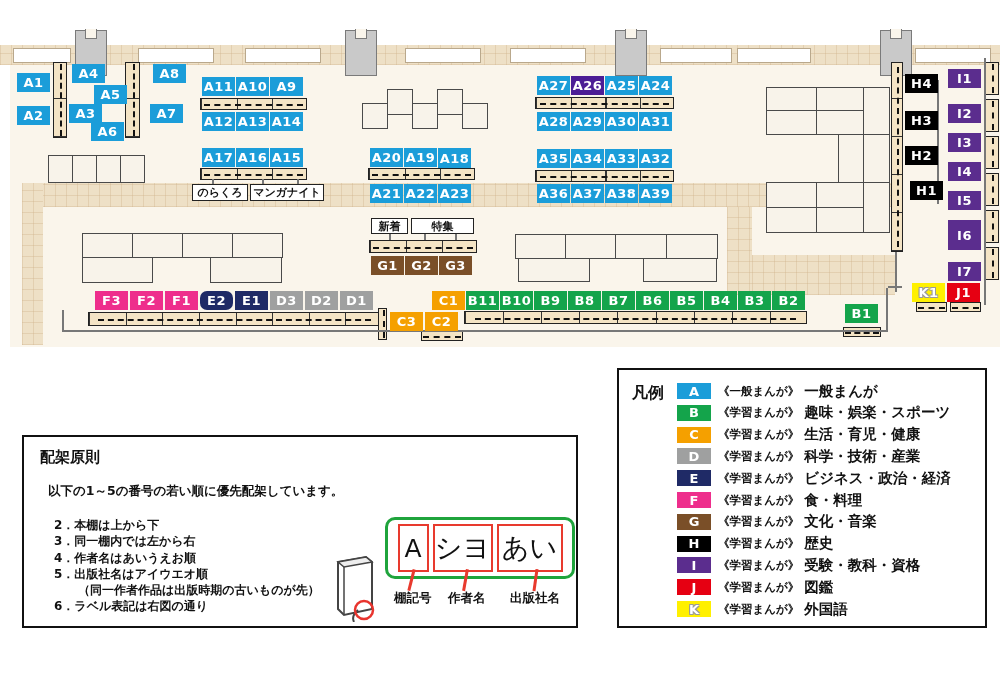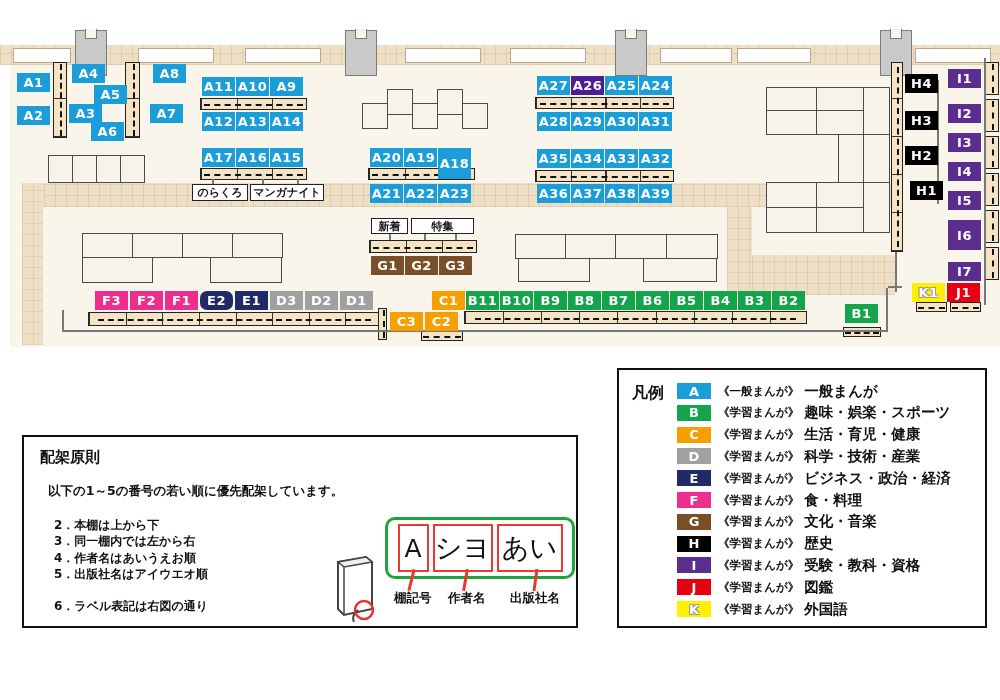--- a/index.html
+++ b/index.html
@@ -194,21 +194,21 @@
       <div class="abs chip A10" style="left: 236px; top: 77px; width: 33px; height: 19px; background: rgb(27, 157, 217);">A10</div>
       <div class="abs chip A9" style="left: 270px; top: 77px; width: 33px; height: 19px; background: rgb(27, 157, 217);">A9</div>
       <div class="abs chip A12" style="left: 202px; top: 112px; width: 33px; height: 19px; background: rgb(27, 157, 217);">A12</div>
       <div class="abs chip A13" style="left: 236px; top: 112px; width: 33px; height: 19px; background: rgb(27, 157, 217);">A13</div>
       <div class="abs chip A14" style="left: 270px; top: 112px; width: 33px; height: 19px; background: rgb(27, 157, 217);">A14</div>
       <div class="abs chip A17" style="left: 202px; top: 148px; width: 33px; height: 19px; background: rgb(27, 157, 217);">A17</div>
       <div class="abs chip A16" style="left: 236px; top: 148px; width: 33px; height: 19px; background: rgb(27, 157, 217);">A16</div>
       <div class="abs chip A15" style="left: 270px; top: 148px; width: 33px; height: 19px; background: rgb(27, 157, 217);">A15</div>
       <div class="abs chip A20" style="left: 370px; top: 148px; width: 33px; height: 19px; background: rgb(27, 157, 217);">A20</div>
       <div class="abs chip A19" style="left: 404px; top: 148px; width: 33px; height: 19px; background: rgb(27, 157, 217);">A19</div>
-      <div class="abs chip A18" style="left: 438px; top: 148px; width: 33px; height: 31px; background: rgb(27, 157, 217);">A18</div>
+      <div class="abs chip A18" style="left: 438px; top: 148px; width: 33px; height: 20px; background: rgb(27, 157, 217);">A18</div>
       <div class="abs chip A21" style="left: 370px; top: 184px; width: 33px; height: 19px; background: rgb(27, 157, 217);">A21</div>
       <div class="abs chip A22" style="left: 404px; top: 184px; width: 33px; height: 19px; background: rgb(27, 157, 217);">A22</div>
       <div class="abs chip A23" style="left: 438px; top: 184px; width: 33px; height: 19px; background: rgb(27, 157, 217);">A23</div>
       <div class="abs chip A27" style="left: 537px; top: 76px; width: 33px; height: 19px; background: rgb(27, 157, 217);">A27</div>
       <div class="abs chip A26" style="left: 571px; top: 76px; width: 33px; height: 19px; background: #4c1d95;">A26</div>
       <div class="abs chip A25" style="left: 605px; top: 76px; width: 33px; height: 19px; background: rgb(27, 157, 217);">A25</div>
       <div class="abs chip A24" style="left: 639px; top: 76px; width: 33px; height: 19px; background: rgb(27, 157, 217);">A24</div>
       <div class="abs chip A28" style="left: 537px; top: 112px; width: 33px; height: 19px; background: rgb(27, 157, 217);">A28</div>
       <div class="abs chip A29" style="left: 571px; top: 112px; width: 33px; height: 19px; background: rgb(27, 157, 217);">A29</div>
       <div class="abs chip A30" style="left: 605px; top: 112px; width: 33px; height: 19px; background: rgb(27, 157, 217);">A30</div>
@@ -327,20 +327,21 @@
   </div>
 
   <div class="abs panel" style="left:22px;top:435px;width:556px;height:193px;">
     <div class="abs pr-title" style="left:16px;top:11px;">配架原則</div>
     <div class="abs pr-intro" style="left:24px;top:46px;">以下の1～5の番号の若い順に優先配架しています。</div>
     <div id="pr-items" class="abs" style="left:0;top:0;width:556px;height:193px;">
         <div class="pr-item" style="left: 30px; top: 80.2px;">2．本棚は上から下</div>
         <div class="pr-item" style="left: 30px; top: 96.4px;">3．同一棚内では左から右</div>
         <div class="pr-item" style="left: 30px; top: 112.6px;">4．作者名はあいうえお順</div>
         <div class="pr-item" style="left: 30px; top: 128.8px;">5．出版社名はアイウエオ順</div>
+        <div class="pr-item" style="left: 30px; top: 145px;">　　（同一作者作品は出版時期の古いものが先）</div>
         <div class="pr-item" style="left: 30px; top: 161.2px;">6．ラベル表記は右図の通り</div>
       </div>
   </div>
 
   <div class="abs lbl-green" style="left:385px;top:517px;width:190px;height:62px;">
     <div class="lbl-seg" style="width:27px;height:44px;font-size:25px;">A</div>
     <div class="lbl-seg" style="width:56px;height:44px;font-size:27px;">シヨ</div>
     <div class="lbl-seg" style="width:62px;height:44px;font-size:27px;">あい</div>
   </div>
   <div class="abs callout" style="left:410px;top:569px;height:22px;transform:rotate(14deg);"></div>

